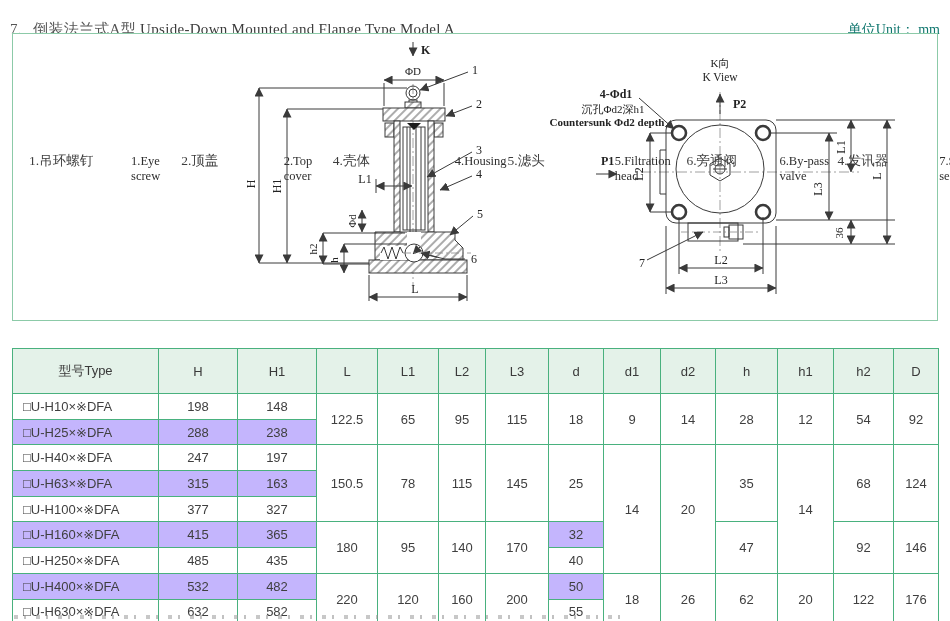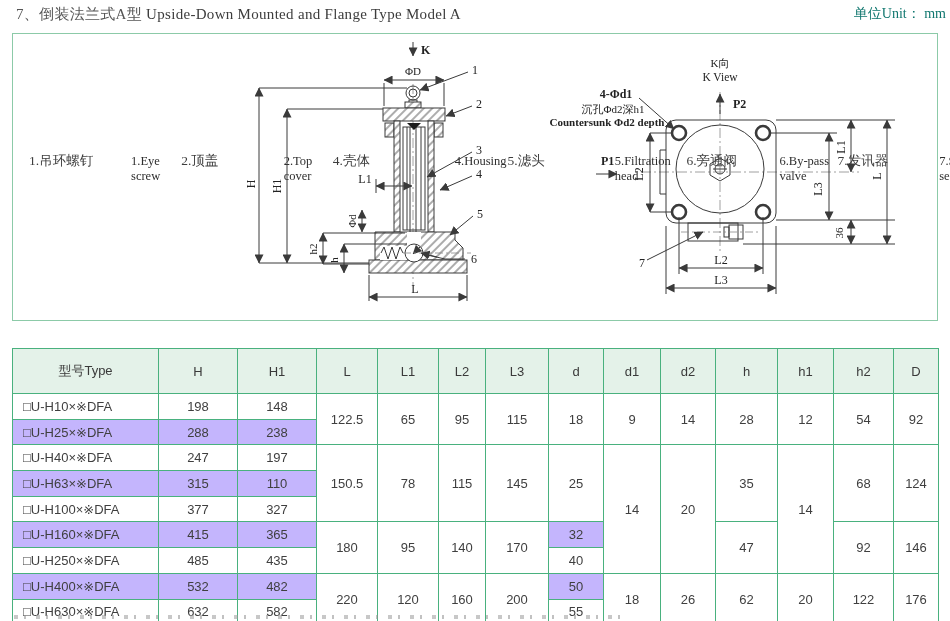--- a/index.html
+++ b/index.html
@@ -1,20 +1,20 @@
 <!DOCTYPE html>
 <html><head>
 <meta charset="utf-8">
 <style>
   html,body{margin:0;padding:0;}
   body{
     width:950px;height:621px;overflow:hidden;position:relative;
     background:#fff;font-family:"Liberation Serif","DejaVu Serif",serif;color:#333;
   }
-  .title-row{position:absolute;left:10px;top:5px;width:930px;display:flex;justify-content:space-between;align-items:flex-start;margin-left:6px;}
+  .title-row{position:absolute;left:10px;top:20px;width:930px;display:flex;justify-content:space-between;align-items:center;}
   .title{font-size:15px;color:#3c3c3c;letter-spacing:.3px;}
   .title .zh{color:#555;}
   .unit{font-size:14px;color:#0f766e;}
   .panel{
     position:absolute;left:12px;top:33px;width:924px;height:286px;
     border:1px solid #8ccaa8;background:#fff;
   }
   .legend{position:absolute;left:16px;top:118px;display:flex;flex-direction:row;gap:1px;}
   .legend .row{display:flex;align-items:baseline;}
   .legend .zh{width:102px;font-size:13.5px;color:#3d3d3d;}
@@ -69,21 +69,21 @@
       </div>
     <div class="row">
         <span class="zh">5.滤头</span>
         <span class="en">5.Filtration head</span>
       </div>
     <div class="row">
         <span class="zh">6.旁通阀</span>
         <span class="en">6.By-pass valve</span>
       </div>
     <div class="row">
-        <span class="zh">7.发讯器</span>
+        <span class="zh">4.发讯器</span>
         <span class="en">7.Signal sender</span>
       </div>
   </div>
 
   <svg class="drawing" width="924" height="286" viewBox="0 0 924 286">
     <defs>
       <marker id="ar" viewBox="0 0 10 10" refX="9.5" refY="5" markerWidth="9" markerHeight="9" orient="auto-start-reverse">
         <path d="M0,0 L10,5 L0,10 z" fill="#3a3a3a"></path>
       </marker>
       <pattern id="ht" patternUnits="userSpaceOnUse" width="6" height="6" patternTransform="rotate(45)">
@@ -343,21 +343,21 @@
       <td rowspan="5">14</td>
       <td rowspan="5">20</td>
       <td rowspan="3">35</td>
       <td rowspan="5">14</td>
       <td rowspan="3">68</td>
       <td rowspan="3">124</td>
     </tr>
     <tr>
       <td class="typ g">□U-H63×※DFA</td>
       <td class="g">315</td>
-      <td class="g">110</td>
+      <td class="g">163</td>
     </tr>
     <tr>
       <td class="typ">□U-H100×※DFA</td>
       <td>377</td>
       <td>327</td>
     </tr>
     <tr>
       <td class="typ g">□U-H160×※DFA</td>
       <td class="g">415</td>
       <td class="g">365</td>

